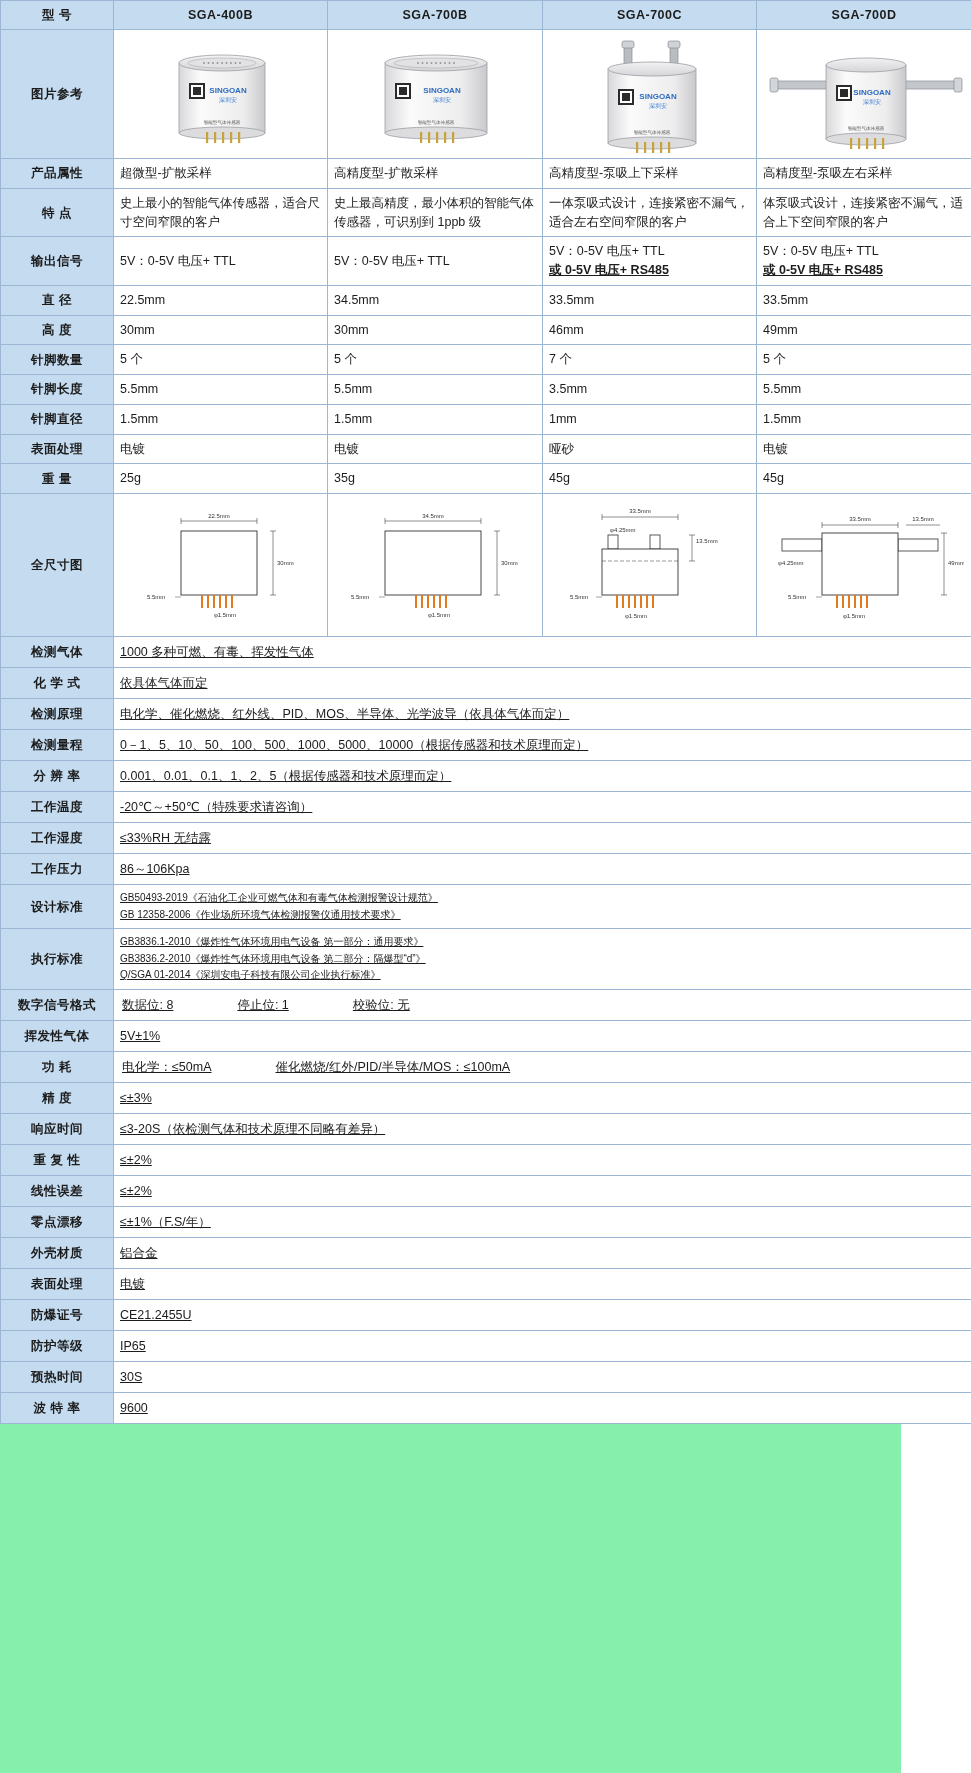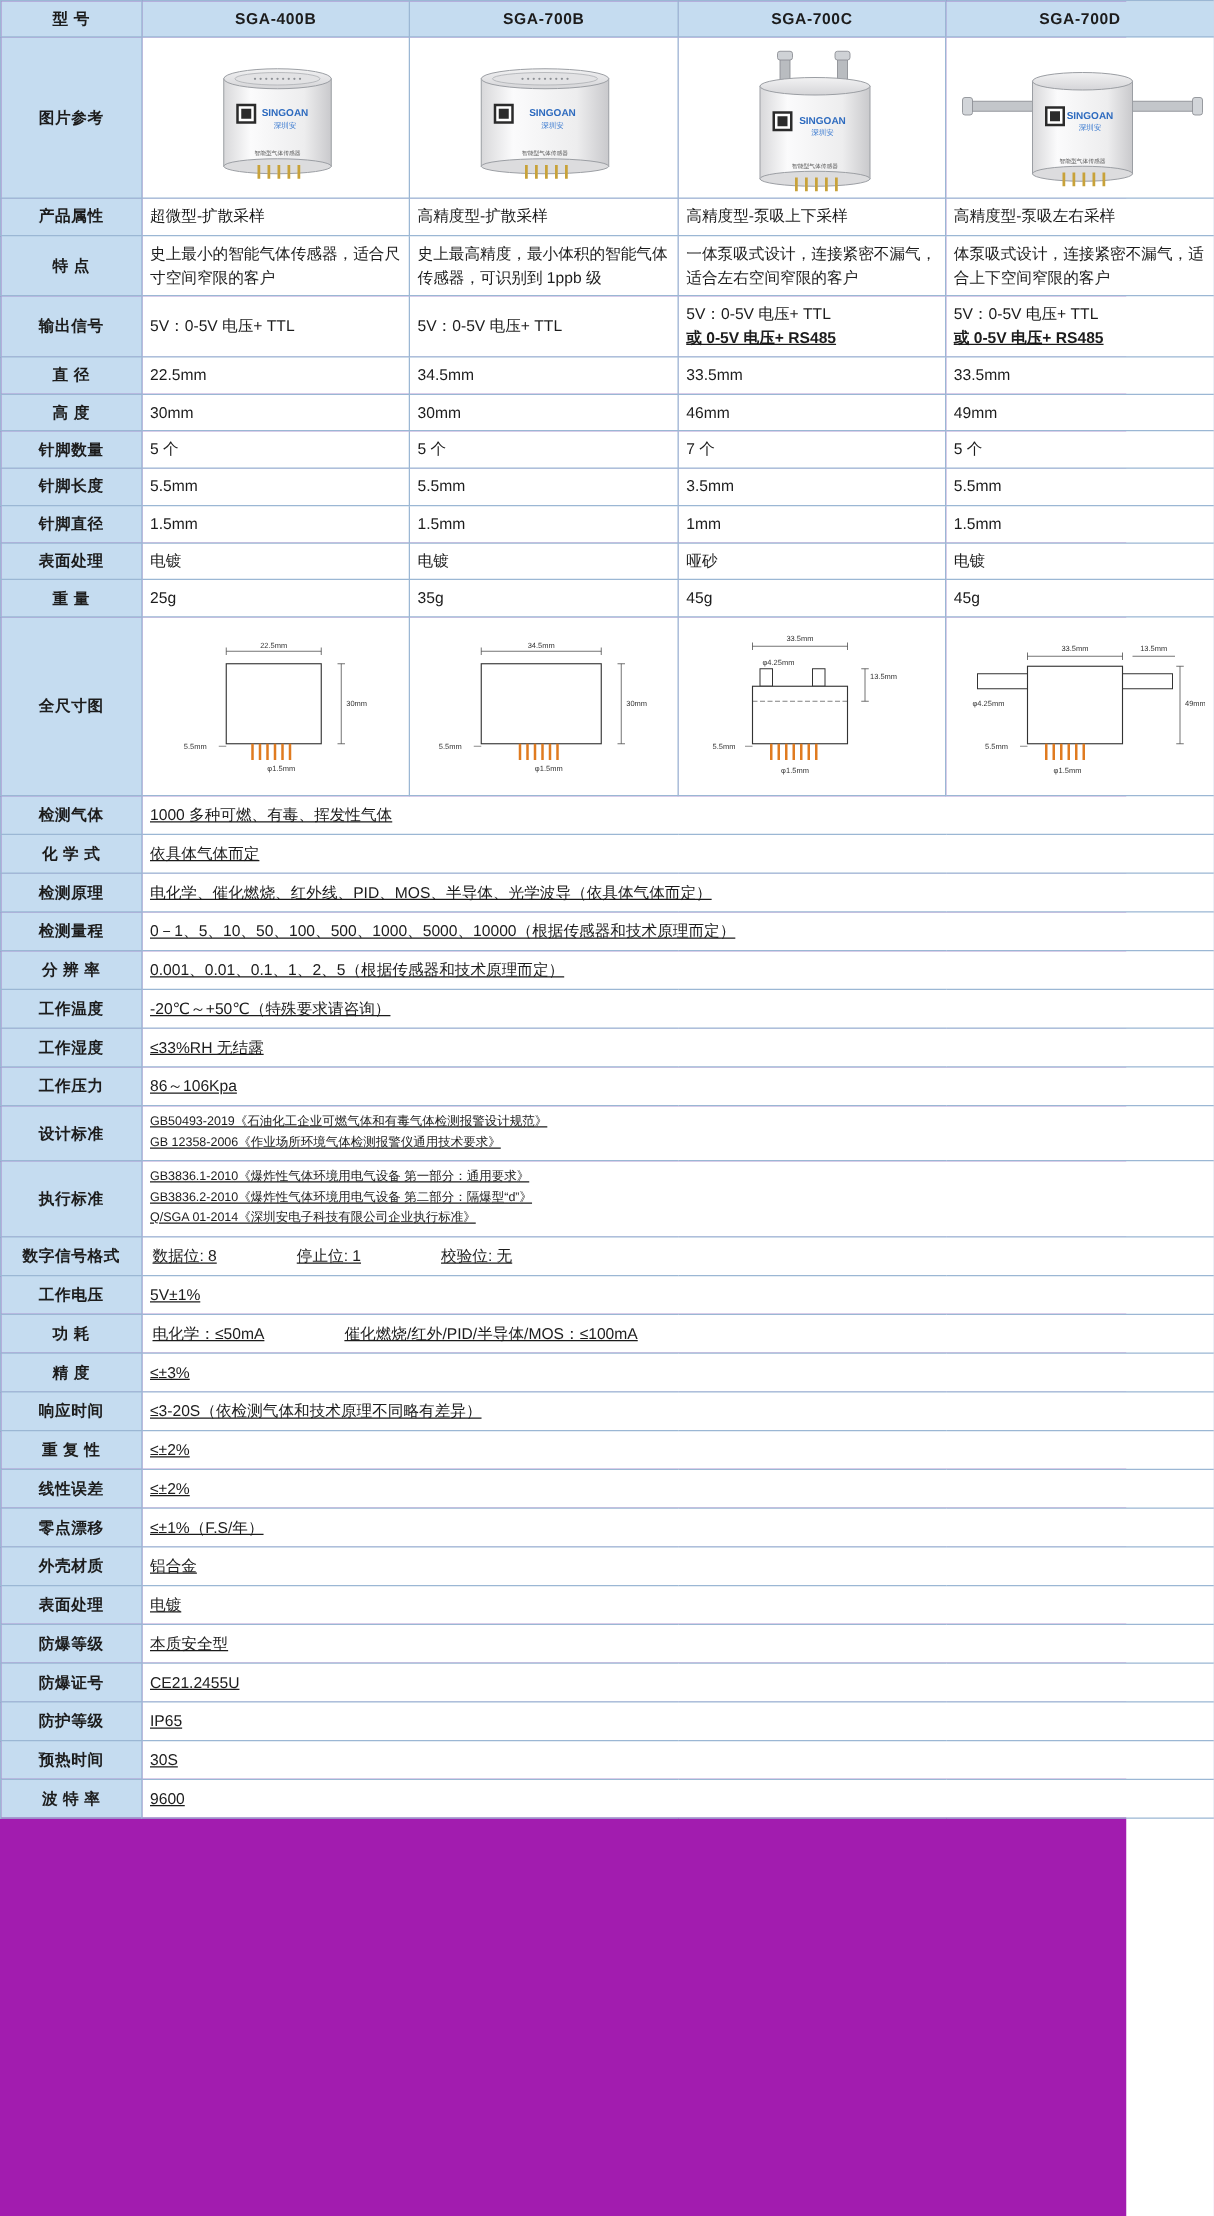--- a/index.html
+++ b/index.html
@@ -5,21 +5,21 @@
   * { box-sizing: border-box; }
   html, body {
     margin: 0; padding: 0;
     background: #ffffff;
     font-family: "Liberation Sans", "DejaVu Sans", sans-serif;
   }
   .sheet {
     width: 901px;
     min-height: 1773px;
     position: relative;
-    background: #a21caf;
+    background: #86efac;
   }
   table.spec {
     width: 971px;
     border-collapse: collapse;
     table-layout: fixed;
   }
   table.spec td {
     border: 1px solid #9bb7d4;
     vertical-align: middle;
     font-size: 12.5px;
@@ -581,21 +581,21 @@
           <td class="label">数字信号格式</td>
           <td class="fullrow" colspan="4">
             <div class="digi">
               <span>数据位: 8</span>
               <span>停止位: 1</span>
               <span>校验位: 无</span>
             </div>
           </td>
         </tr>
         <tr>
-          <td class="label">工作电压</td>
+          <td class="label">挥发性气体</td>
           <td class="fullrow" colspan="4">5V±1%</td>
         </tr>
         <tr>
           <td class="label">功    耗</td>
           <td class="fullrow" colspan="4">
             <div class="digi">
               <span>电化学：≤50mA</span>
               <span>催化燃烧/红外/PID/半导体/MOS：≤100mA</span>
             </div>
           </td>
@@ -622,24 +622,20 @@
         </tr>
         <tr>
           <td class="label">外壳材质</td>
           <td class="fullrow" colspan="4">铝合金</td>
         </tr>
         <tr>
           <td class="label">表面处理</td>
           <td class="fullrow" colspan="4">电镀</td>
         </tr>
         <tr>
-          <td class="label">防爆等级</td>
-          <td class="fullrow" colspan="4">本质安全型</td>
-        </tr>
-        <tr>
           <td class="label">防爆证号</td>
           <td class="fullrow" colspan="4">CE21.2455U</td>
         </tr>
         <tr>
           <td class="label">防护等级</td>
           <td class="fullrow" colspan="4">IP65</td>
         </tr>
         <tr>
           <td class="label">预热时间</td>
           <td class="fullrow" colspan="4">30S</td>

